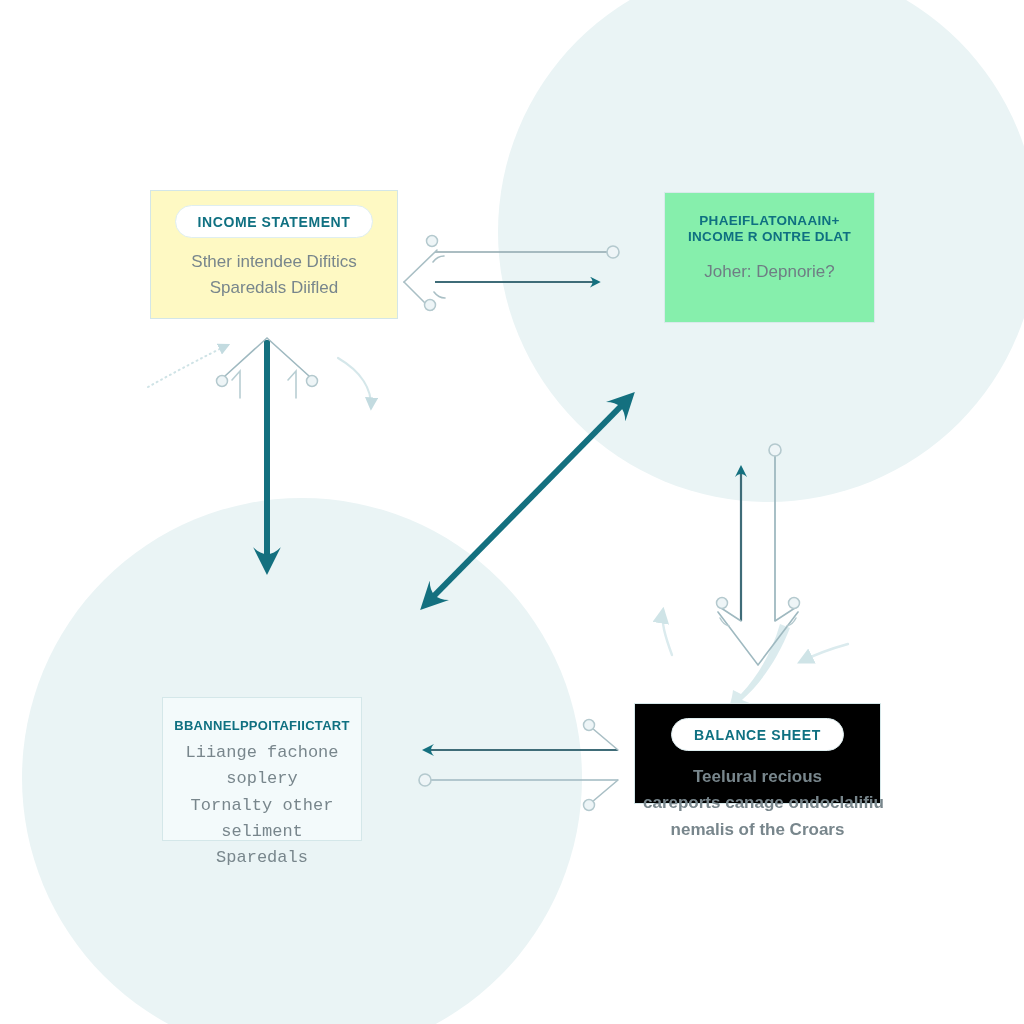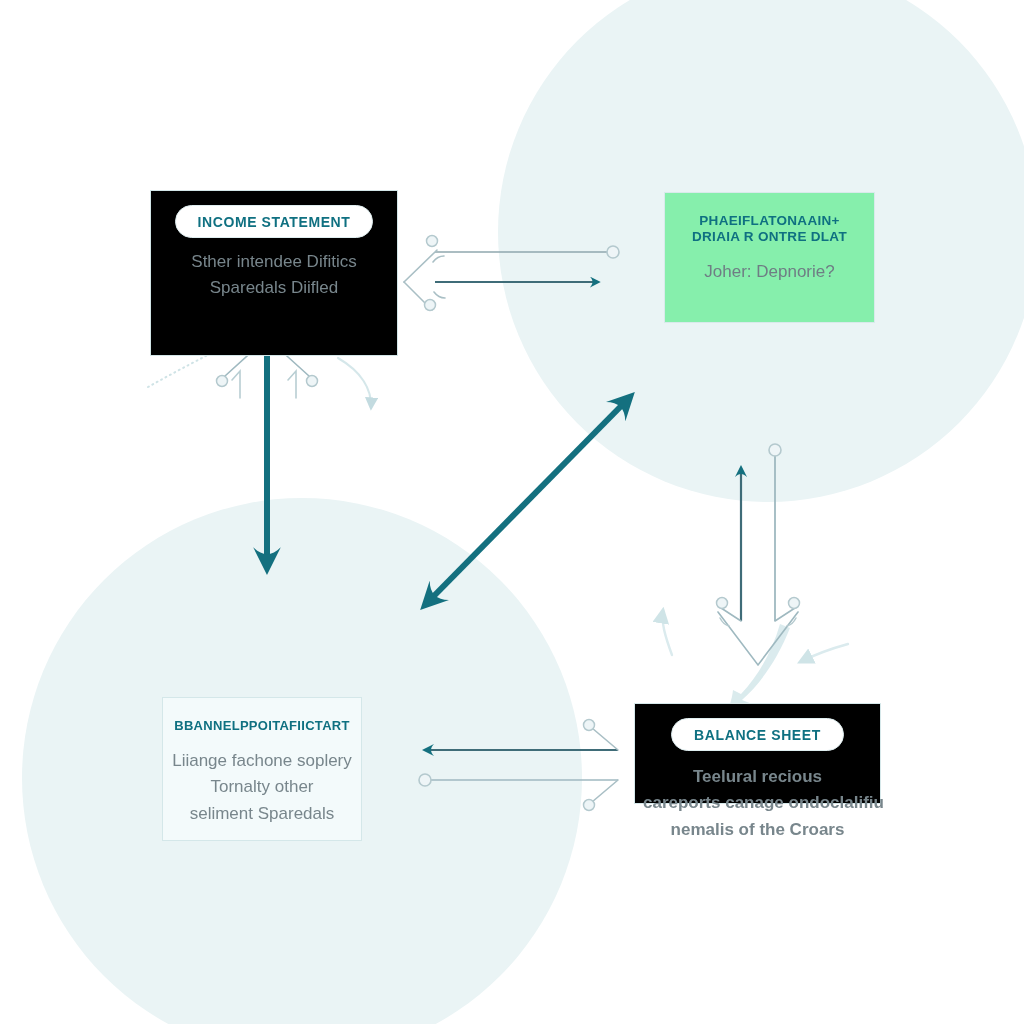--- a/index.html
+++ b/index.html
@@ -53,22 +53,22 @@
     box-sizing: border-box;
     border: 1.5px solid #cfe3e6;
     background: #f4fafb;
     text-align: center;
     padding-top: 14px;
   }
   #node-income {
     left: 150px;
     top: 190px;
     width: 248px;
-    height: 166px;
-    background: #000000;
+    height: 129px;
+    background: #fef9c3;
     border-color: #d3e6e8;
   }
   #node-cashflow {
     left: 664px;
     top: 192px;
     width: 211px;
     height: 131px;
     background: #86efac;
     border-color: #d9eaeb;
   }
@@ -130,21 +130,22 @@
   #node-cashflow .desc {
     margin-top: 13px;
     color: #6f7d84;
   }
   #node-balance .desc {
     margin-top: 13px;
     white-space: nowrap;
     font-weight: bold;
   }
   #node-supporting .desc {
-    margin-top: 14px;
+    margin-top: 6px;
+    font-family: Liberation Mono, monospace;
   }
 </style>
 </head>
 <body>
 
 <div id="canvas">
 
   <div class="blob" id="blob-top-right"></div>
   <div class="blob" id="blob-bottom-left"></div>
 
@@ -266,21 +267,21 @@
     <div class="pill">INCOME STATEMENT</div>
     <div class="desc">
       <div>Sther intendee Difitics</div>
       <div>Sparedals Diifled</div>
     </div>
   </div>
 
   <div class="node" id="node-cashflow">
     <div class="heading-plain">
       <div>PHAEIFLATONAAIN+</div>
-      <div>DRIAIA R ONTRE DLAT</div>
+      <div>INCOME R ONTRE DLAT</div>
     </div>
     <div class="desc">
       <div>Joher: Depnorie?</div>
     </div>
   </div>
 
   <div class="node" id="node-supporting">
     <div class="heading-plain">BBANNELPPOITAFIICTART</div>
     <div class="desc">
       <div>Liiange fachone soplery</div>

